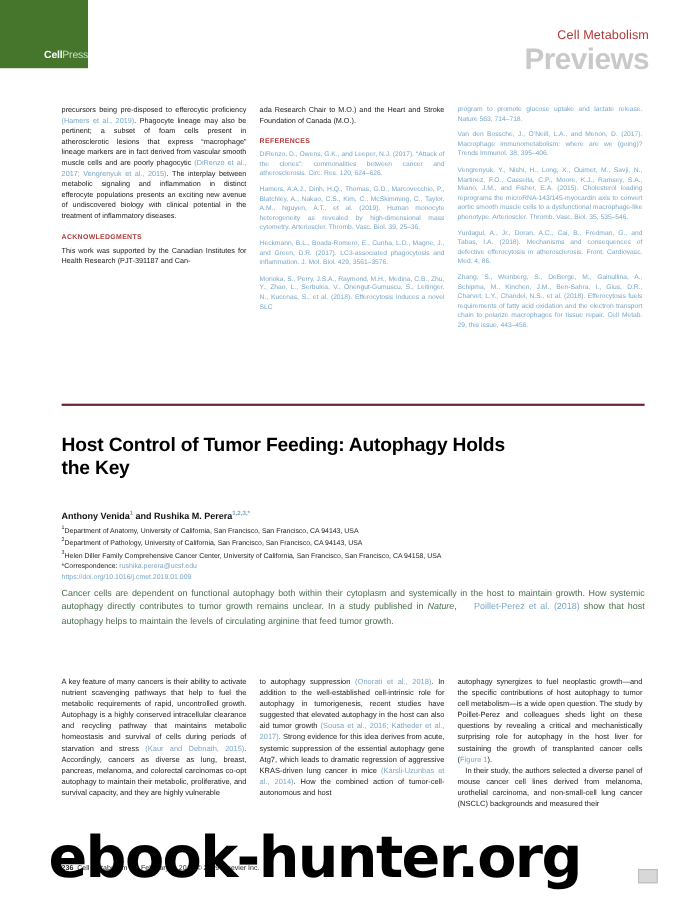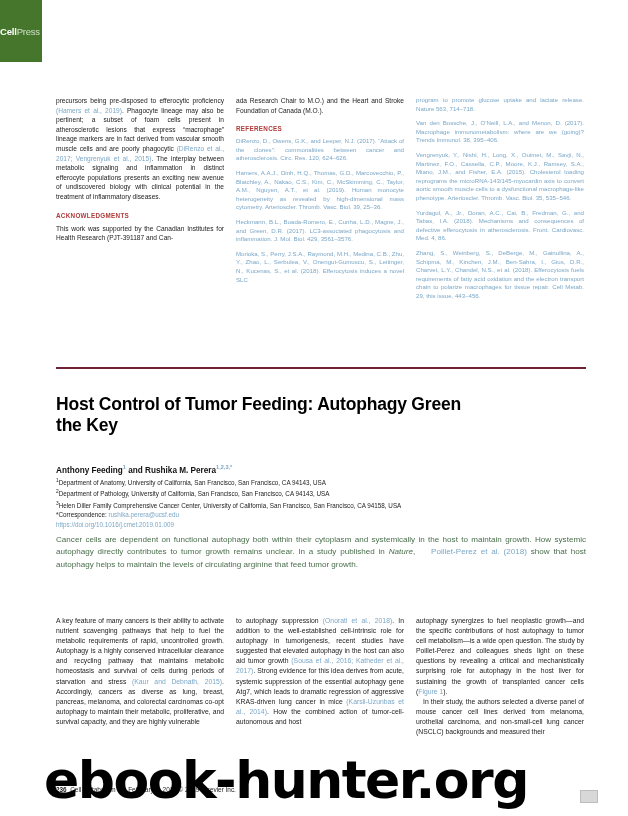--- a/index.html
+++ b/index.html
@@ -18,27 +18,27 @@
     height: 816px;
     overflow: hidden;
     background: #ffffff;
   }
 
   
   .cellpress-logo {
     position: absolute;
     left: 0;
     top: 0;
-    width: 42px;
+    width: 80px;
     height: 62px;
     background: #45762c;
     display: flex;
     align-items: flex-end;
-    justify-content: flex-start;
-    padding-bottom: 25px;
+    justify-content: flex-end;
+    padding-bottom: 6px;
     box-sizing: border-box;
   }
   .cellpress-logo .cp-text {
     font-size: 9.5px;
     letter-spacing: -0.2px;
     white-space: nowrap;
   }
   .cellpress-logo .cp-cell {
     color: #ffffff;
     font-weight: bold;
@@ -228,20 +228,24 @@
 </style>
 </head>
 <body>
 
 <div class="page">
 
   <div class="cellpress-logo">
     <span class="cp-text"><span class="cp-cell">Cell</span><span class="cp-press">Press</span></span>
   </div>
 
+  <div class="masthead">
+    <div class="journal-name">Cell Metabolism</div>
+    <div class="section-name">Previews</div>
+  </div>
 
   <div class="cols3">
 
     <div class="col">
       <p class="body-text">precursors being pre-disposed to efferocytic proficiency <span class="cite">(Hamers et al., 2019)</span>. Phagocyte lineage may also be pertinent; a subset of foam cells present in atherosclerotic lesions that express “macrophage” lineage markers are in fact derived from vascular smooth muscle cells and are poorly phagocytic <span class="cite">(DiRenzo et al., 2017; Vengrenyuk et al., 2015)</span>. The interplay between metabolic signaling and inflammation in distinct efferocyte populations presents an exciting new avenue of undiscovered biology with clinical potential in the treatment of inflammatory diseases.</p>
       <div class="sec-head">ACKNOWLEDGMENTS</div>
       <p class="body-text">This work was supported by the Canadian Institutes for Health Research (PJT-391187 and Can-</p>
     </div>
 
     <div class="col">
@@ -257,24 +261,24 @@
       <p class="ref">program to promote glucose uptake and lactate release. Nature 563, 714–718.</p>
       <p class="ref">Van den Bossche, J., O’Neill, L.A., and Menon, D. (2017). Macrophage immunometabolism: where are we (going)? Trends Immunol. 38, 395–406.</p>
       <p class="ref">Vengrenyuk, Y., Nishi, H., Long, X., Ouimet, M., Savji, N., Martinez, F.O., Cassella, C.P., Moore, K.J., Ramsey, S.A., Miano, J.M., and Fisher, E.A. (2015). Cholesterol loading reprograms the microRNA-143/145-myocardin axis to convert aortic smooth muscle cells to a dysfunctional macrophage-like phenotype. Arterioscler. Thromb. Vasc. Biol. 35, 535–546.</p>
       <p class="ref">Yurdagul, A., Jr., Doran, A.C., Cai, B., Fredman, G., and Tabas, I.A. (2018). Mechanisms and consequences of defective efferocytosis in atherosclerosis. Front. Cardiovasc. Med. 4, 86.</p>
       <p class="ref">Zhang, S., Weinberg, S., DeBerge, M., Gainullina, A., Schipma, M., Kinchen, J.M., Ben-Sahra, I., Gius, D.R., Charvet, L.Y., Chandel, N.S., et al. (2018). Efferocytosis fuels requirements of fatty acid oxidation and the electron transport chain to polarize macrophages for tissue repair. Cell Metab. 29, this issue, 443–456.</p>
     </div>
   </div>
 
   <div class="rule"></div>
 
-  <div class="art-title">Host Control of Tumor Feeding: Autophagy Green the Key</div>
+  <div class="art-title">Host Control of Tumor Feeding: Autophagy Holds the Key</div>
 
   <div class="authors">
-    <span>Anthony Feeding</span><sup>1</sup><span> and </span><span>Rushika M. Perera</span><sup>1,2,3,*</sup>
+    <span>Anthony Venida</span><sup>1</sup><span> and </span><span>Rushika M. Perera</span><sup>1,2,3,*</sup>
   </div>
 
   <div class="affil-block">
     <div class="affil"><sup>1</sup><span>Department of Anatomy, University of California, San Francisco, San Francisco, CA 94143, USA</span></div>
     <div class="affil"><sup>2</sup><span>Department of Pathology, University of California, San Francisco, San Francisco, CA 94143, USA</span></div>
     <div class="affil"><sup>3</sup><span>Helen Diller Family Comprehensive Cancer Center, University of California, San Francisco, San Francisco, CA 94158, USA</span></div>
     <div class="affil"><span>*Correspondence: </span><span class="mail">rushika.perera@ucsf.edu</span></div>
     <div class="doi">https://doi.org/10.1016/j.cmet.2019.01.009</div>
   </div>
 

